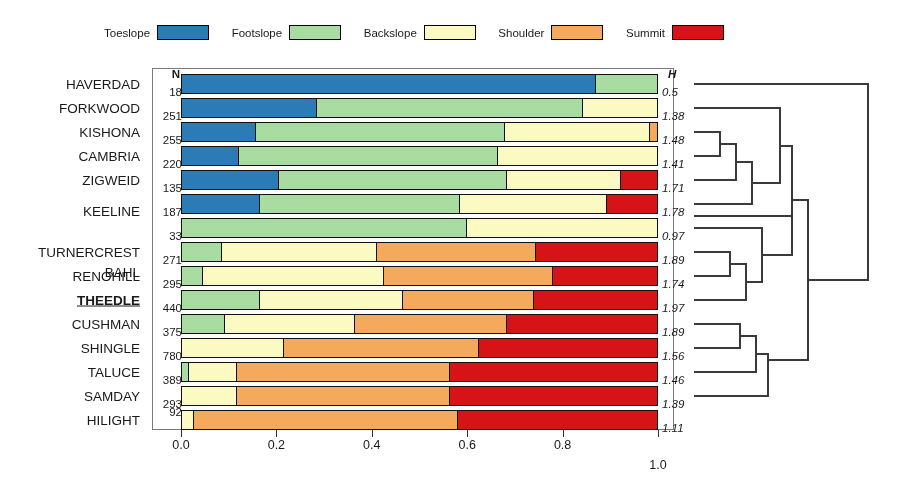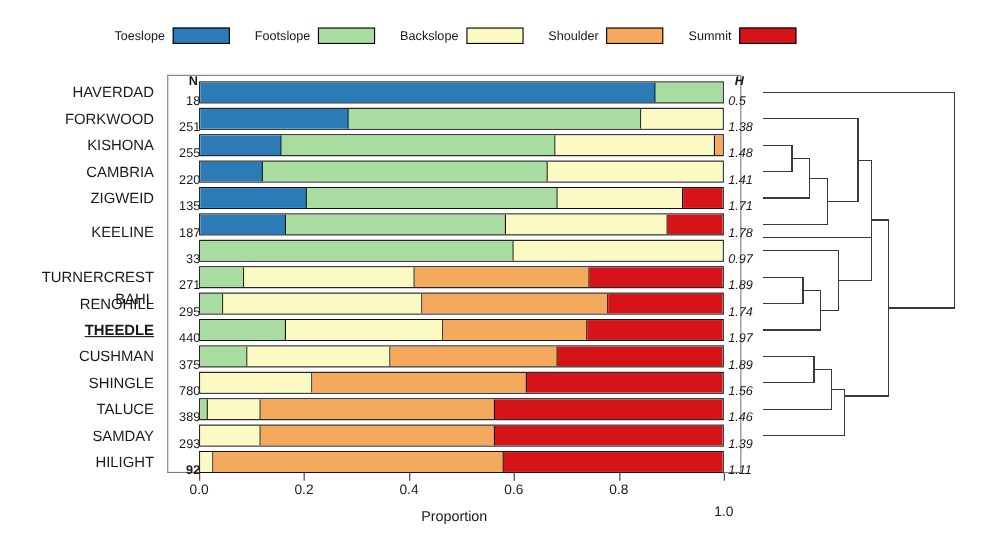--- a/index.html
+++ b/index.html
@@ -204,21 +204,21 @@
       <div class="n-val" style="top: 120px;">135</div>
       <div class="n-val" style="top: 144px;">187</div>
       <div class="n-val" style="top: 168px;">33</div>
       <div class="n-val" style="top: 192px;">271</div>
       <div class="n-val" style="top: 216px;">295</div>
       <div class="n-val" style="top: 240px;">440</div>
       <div class="n-val" style="top: 264px;">375</div>
       <div class="n-val" style="top: 288px;">780</div>
       <div class="n-val" style="top: 312px;">389</div>
       <div class="n-val" style="top: 336px;">293</div>
-      <div class="n-val" style="top: 360px; font-weight: bold;">92</div>
+      <div class="n-val" style="top: 344px;">92</div>
     </div>
   <div class="h-col" id="h-col">
       <div class="h-head" style="top: 6px;">H</div>
       <div class="h-val" style="top: 24px;">0.5</div>
       <div class="h-val" style="top: 48px;">1.38</div>
       <div class="h-val" style="top: 72px;">1.48</div>
       <div class="h-val" style="top: 96px;">1.41</div>
       <div class="h-val" style="top: 120px;">1.71</div>
       <div class="h-val" style="top: 144px;">1.78</div>
       <div class="h-val" style="top: 168px;">0.97</div>
@@ -323,21 +323,20 @@
       <div class="tick-text" style="left: 276.4px;">0.2</div>
       <div class="tick-mark" style="left: 371.8px;"></div>
       <div class="tick-text" style="left: 371.8px;">0.4</div>
       <div class="tick-mark" style="left: 467.2px;"></div>
       <div class="tick-text" style="left: 467.2px;">0.6</div>
       <div class="tick-mark" style="left: 562.6px;"></div>
       <div class="tick-text" style="left: 562.6px;">0.8</div>
       <div class="tick-mark" style="left: 658px;"></div>
       <div class="tick-text" style="left: 658px; margin-top: 20px;">1.0</div>
     </div>
-  <div class="x-axis-label">Proportion</div>
 
   <svg class="dendro" width="205" height="380" viewBox="0 0 205 380">
     <g stroke="#3a3a3a" stroke-width="1.2" fill="none" shape-rendering="crispEdges">
 
       <path d="M4,72 H30 V96 H4"></path>
 
       <path d="M30,84 H46 V120 H4"></path>
 
       <path d="M46,102 H62 V144 H4"></path>
 

